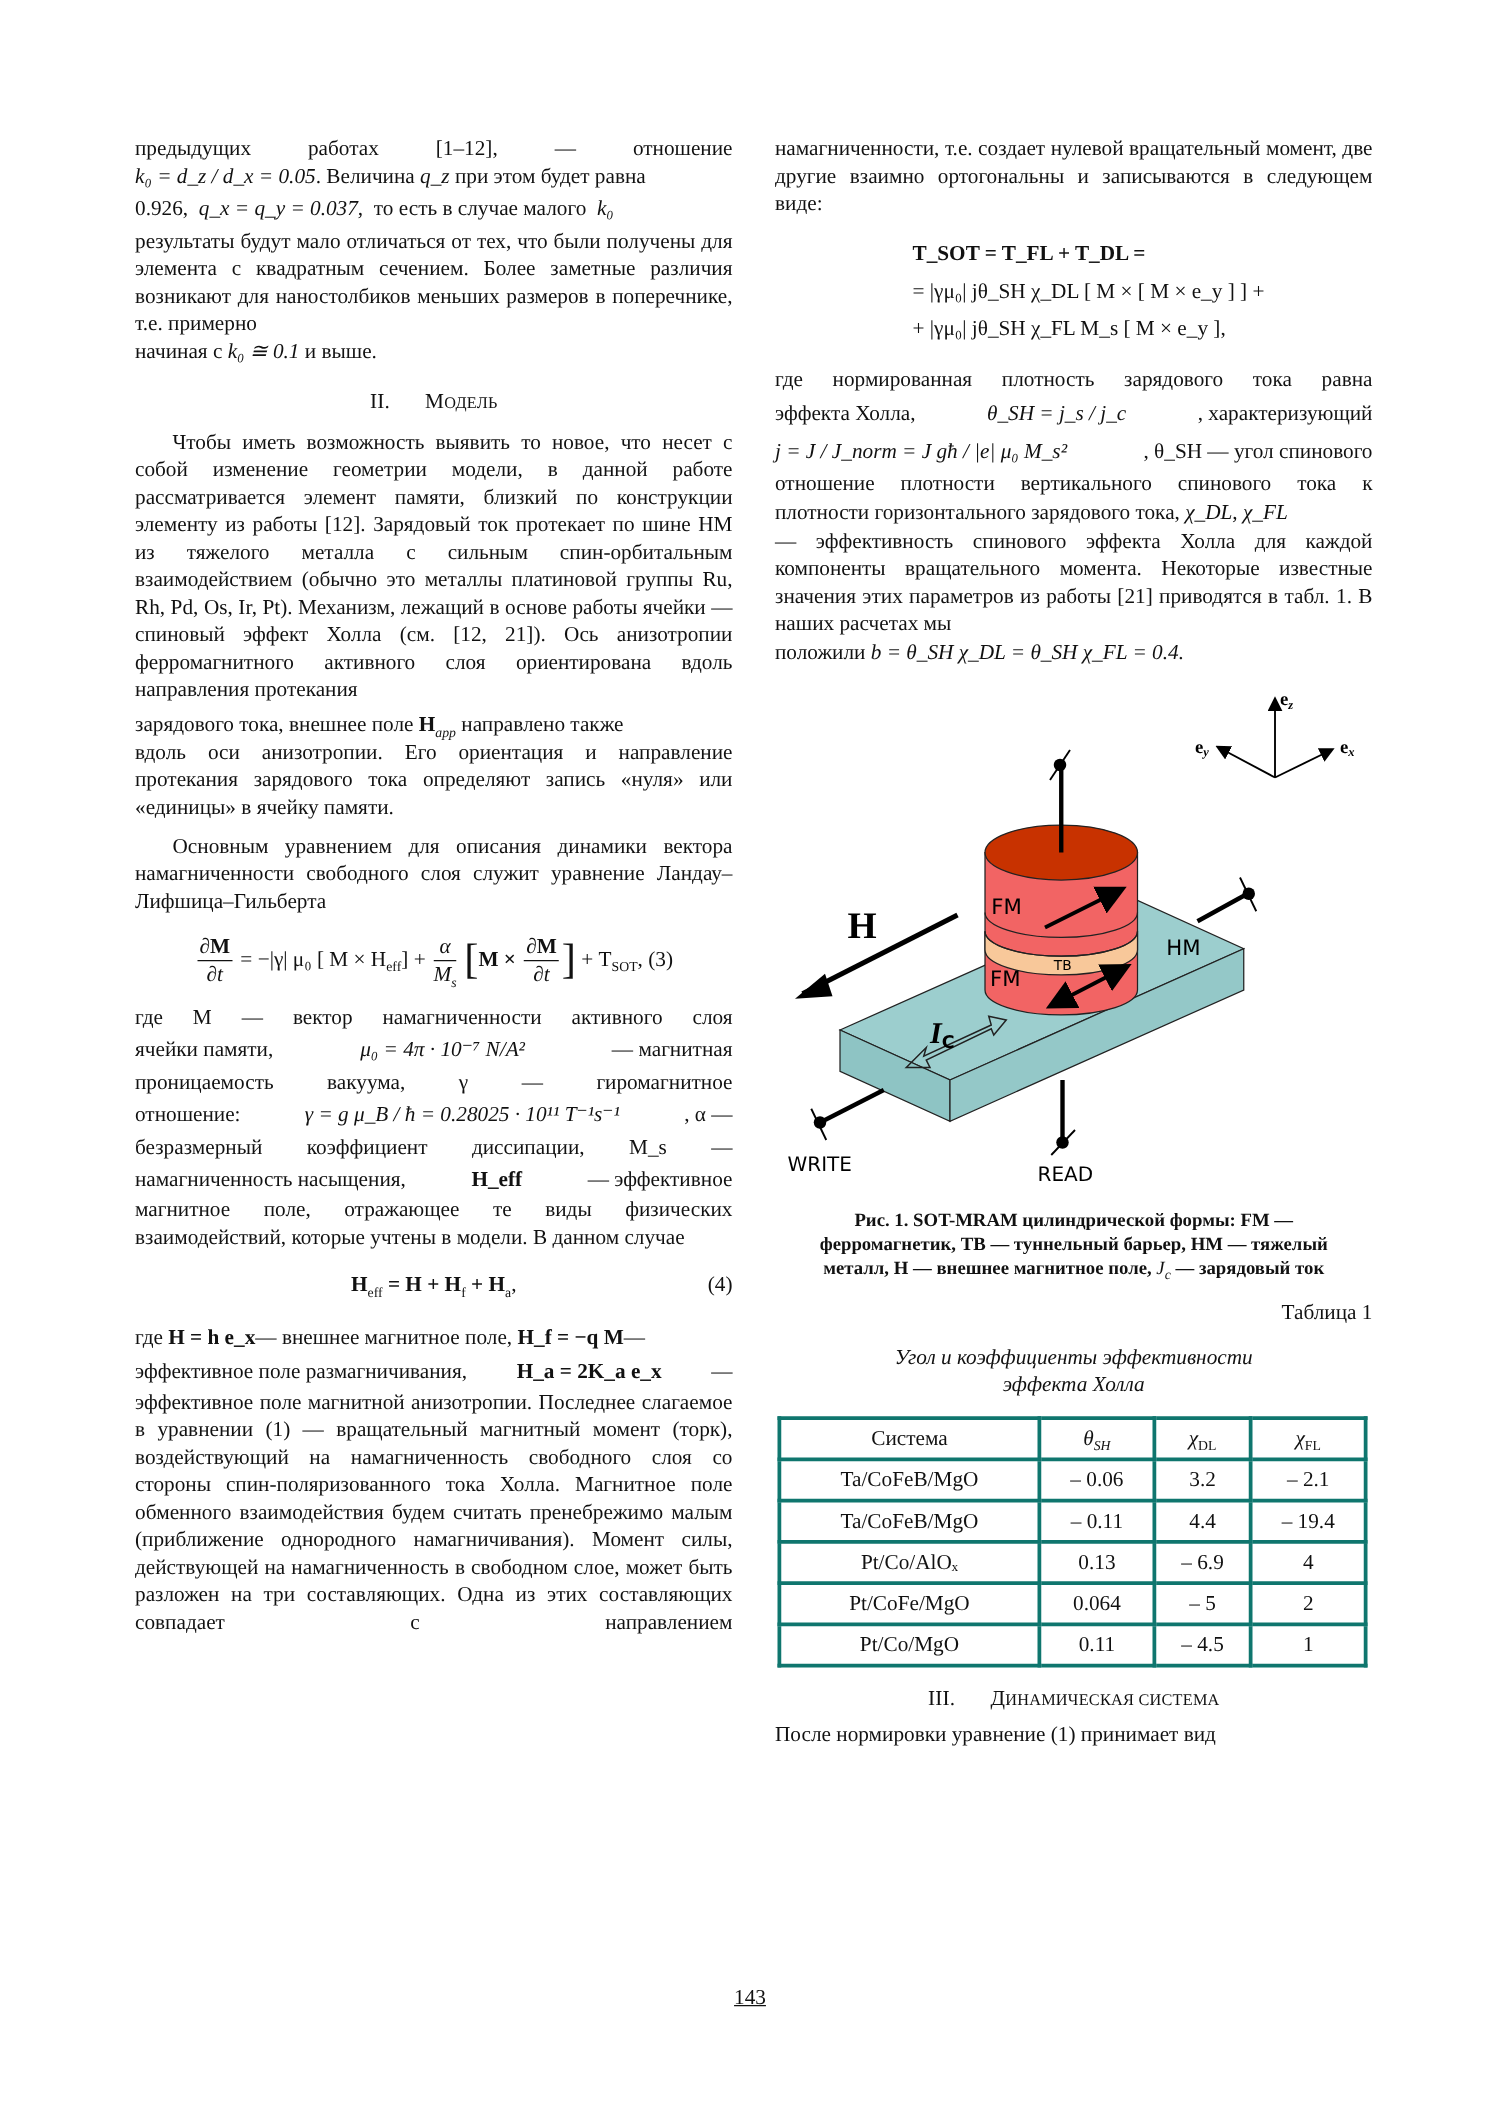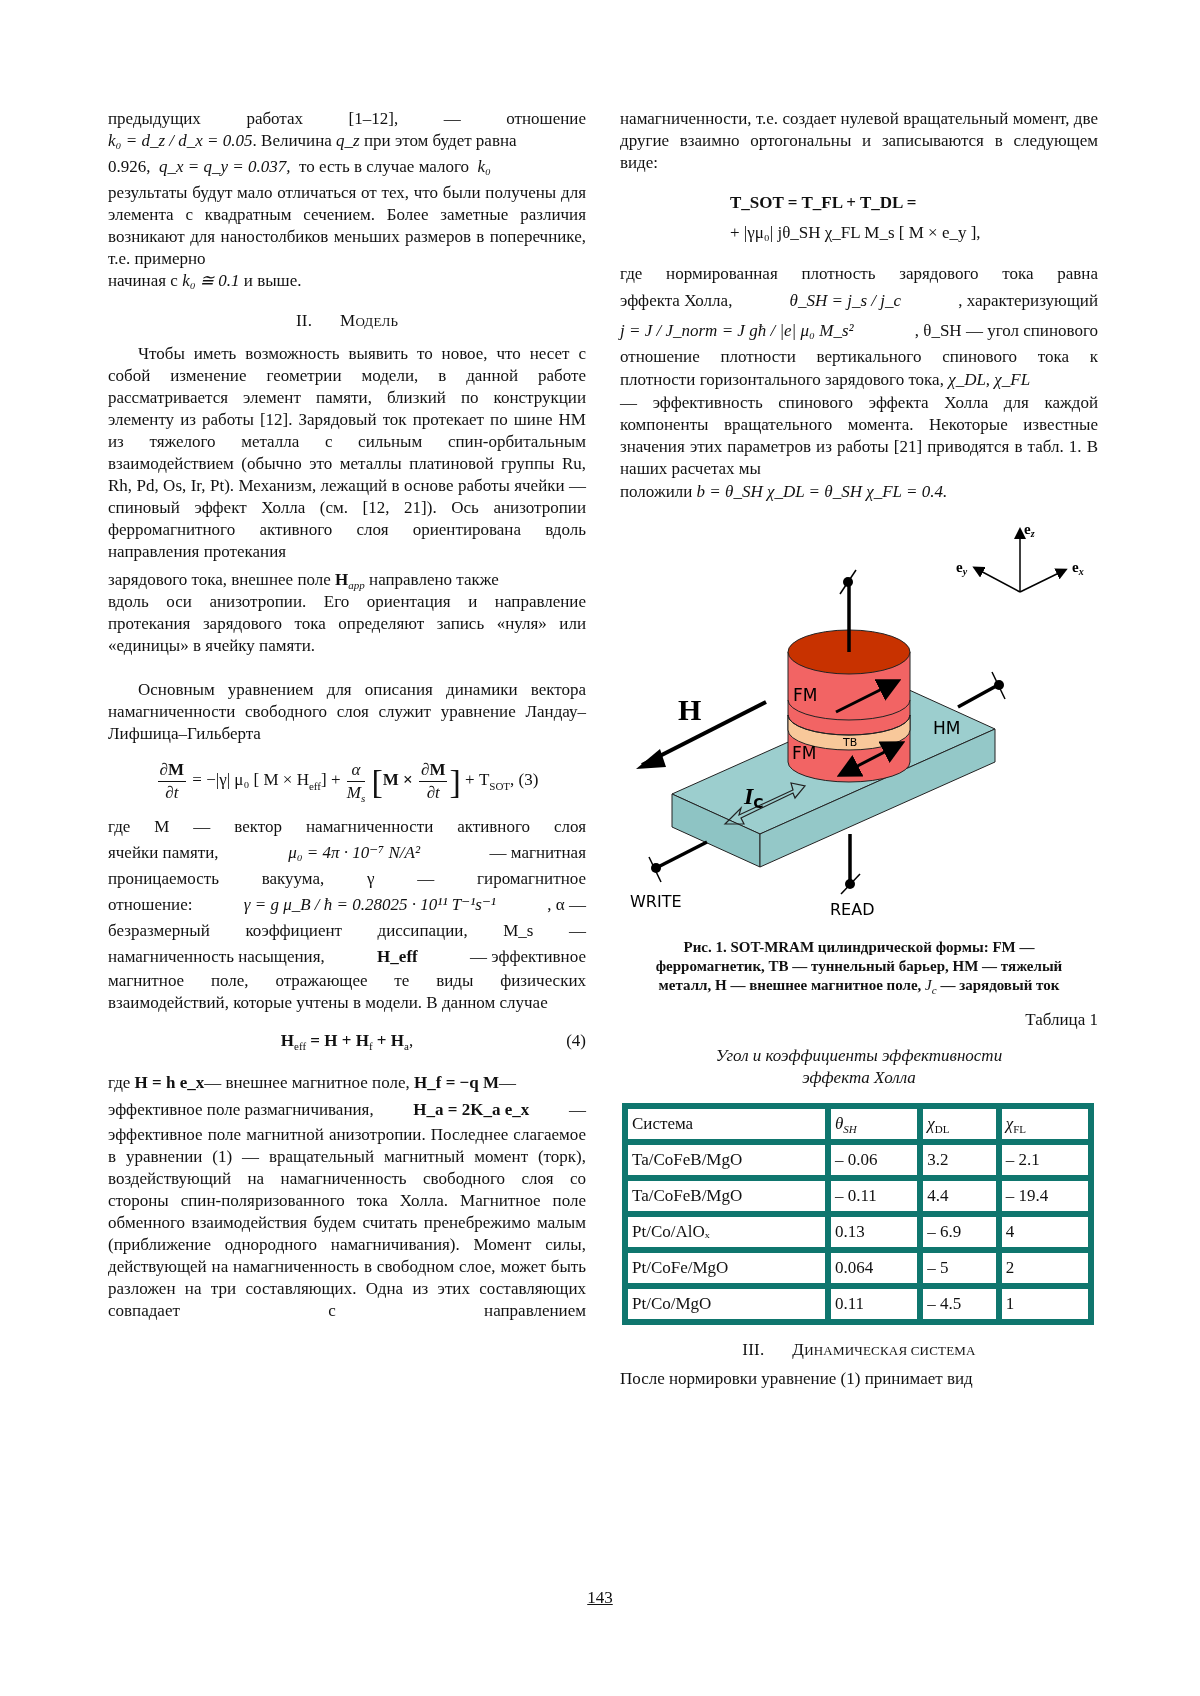--- a/index.html
+++ b/index.html
@@ -25,21 +25,21 @@
   .frac .num-part { display: block; border-bottom: 1px solid #111; padding: 0 2px; line-height: 22px; }
   .frac .den-part { display: block; line-height: 22px; }
   .bracket { font-size: 34px; vertical-align: middle; font-weight: 200; line-height: 1; }
   .tsot-block { margin: 14px 0 14px 110px; line-height: 30px; font-size: 17px; }
   .figure { position: relative; width: 478px; height: 410px; margin-top: 18px; }
   .figure svg { position: absolute; left: 0; top: 0; }
   .caption { font-weight: bold; font-size: 15px; line-height: 19px; text-align: center; margin: 6px 10px 0 10px; }
   .table-label { text-align: right; margin-top: 14px; font-size: 17px; }
   .table-title { text-align: center; font-style: italic; margin-top: 14px; font-size: 17px; line-height: 22px; }
   table.data { border-collapse: collapse; width: 472px; margin: 14px 0 0 2px; font-size: 17px; }
-  table.data th, table.data td { border: 6px solid #0f766e; text-align: left; height: 30px; padding: 0 4px; font-weight: normal; }
+  table.data th, table.data td { border: 3px solid #0f766e; text-align: center; height: 30px; padding: 0 4px; font-weight: normal; }
   .page-number { position: absolute; top: 1588px; left: 0; width: 1200px; text-align: center; font-size: 17px; text-decoration: underline; }
   .txt-svg { font-family: "DejaVu Sans", "Liberation Sans", sans-serif; }
 </style>
 </head>
 <body>
 
 <div class="col col-left">
 
   <div>
     <p class="just-last">предыдущих работах [1–12], — отношение</p>
@@ -69,21 +69,21 @@
   <div>
     <p class="indent">Чтобы иметь возможность выявить то новое, что несет с собой изменение геометрии модели, в данной работе рассматривается элемент памяти, близкий по конструкции элементу из работы [12]. Зарядовый ток протекает по шине HM из тяжелого металла с сильным спин-орбитальным взаимодействием (обычно это металлы платиновой группы Ru, Rh, Pd, Os, Ir, Pt). Механизм, лежащий в основе работы ячейки — спиновый эффект Холла (см. [12, 21]). Ось анизотропии ферромагнитного активного слоя ориентирована вдоль направления протекания</p>
     <p style="margin-top:6px">
       <span>зарядового тока, внешнее поле</span>
       <span class="bf">H</span><sub class="it">app</sub>
       <span>направлено также</span>
     </p>
     <p>вдоль оси анизотропии. Его ориентация и направление протекания зарядового тока определяют запись «нуля» или «единицы» в ячейку памяти.</p>
   </div>
 
-  <p class="indent" style="margin-top:22px">Основным уравнением для описания динамики вектора намагниченности свободного слоя служит уравнение Ландау–Лифшица–Гильберта</p>
+  <p class="indent" style="margin-top:9px">Основным уравнением для описания динамики вектора намагниченности свободного слоя служит уравнение Ландау–Лифшица–Гильберта</p>
 
   <div class="formula" style="margin:14px 0 10px 0">
     <span class="frac"><span class="num-part bf">∂M</span><span class="den-part it">∂t</span></span>
     <span>= −|γ| μ₀ [ M × H</span><sub>eff</sub><span>] +</span>
     <span class="frac"><span class="num-part it">α</span><span class="den-part it"><span>M</span><sub>s</sub></span></span>
     <span class="bracket">[</span><span class="bf">M ×</span>
     <span class="frac"><span class="num-part bf">∂M</span><span class="den-part it">∂t</span></span><span class="bracket">]</span>
     <span>+ T</span><sub>SOT</sub><span>,</span>
     <span>(3)</span>
   </div>
@@ -128,20 +128,21 @@
     </p>
     <p class="just-last">эффективное поле магнитной анизотропии. Последнее слагаемое в уравнении (1) — вращательный магнитный момент (торк), воздействующий на намагниченность свободного слоя со стороны спин-поляризованного тока Холла. Магнитное поле обменного взаимодействия будем считать пренебрежимо малым (приближение однородного намагничивания). Момент силы, действующей на намагниченность в свободном слое, может быть разложен на три составляющих. Одна из этих составляющих совпадает с направлением</p>
   </div>
 </div>
 
 <div class="col col-right">
   <p>намагниченности, т.е. создает нулевой вращательный момент, две другие взаимно ортогональны и записываются в следующем виде:</p>
 
   <div class="tsot-block">
     <div class="bf">T_SOT = T_FL + T_DL =</div>
+    <div>= |γμ₀| jθ_SH χ_DL [ M × [ M × e_y ] ] +</div>
     <div>+ |γμ₀| jθ_SH χ_FL M_s [ M × e_y ],</div>
   </div>
 
   <div style="line-height:24px">
     <p class="just-last">где нормированная плотность зарядового тока равна</p>
     <p class="eq-line" style="display:flex;justify-content:space-between;line-height:30px">
       <span>эффекта     Холла,</span>
       <span class="it">θ_SH = j_s / j_c</span>
       <span>,     характеризующий</span>
     </p>

